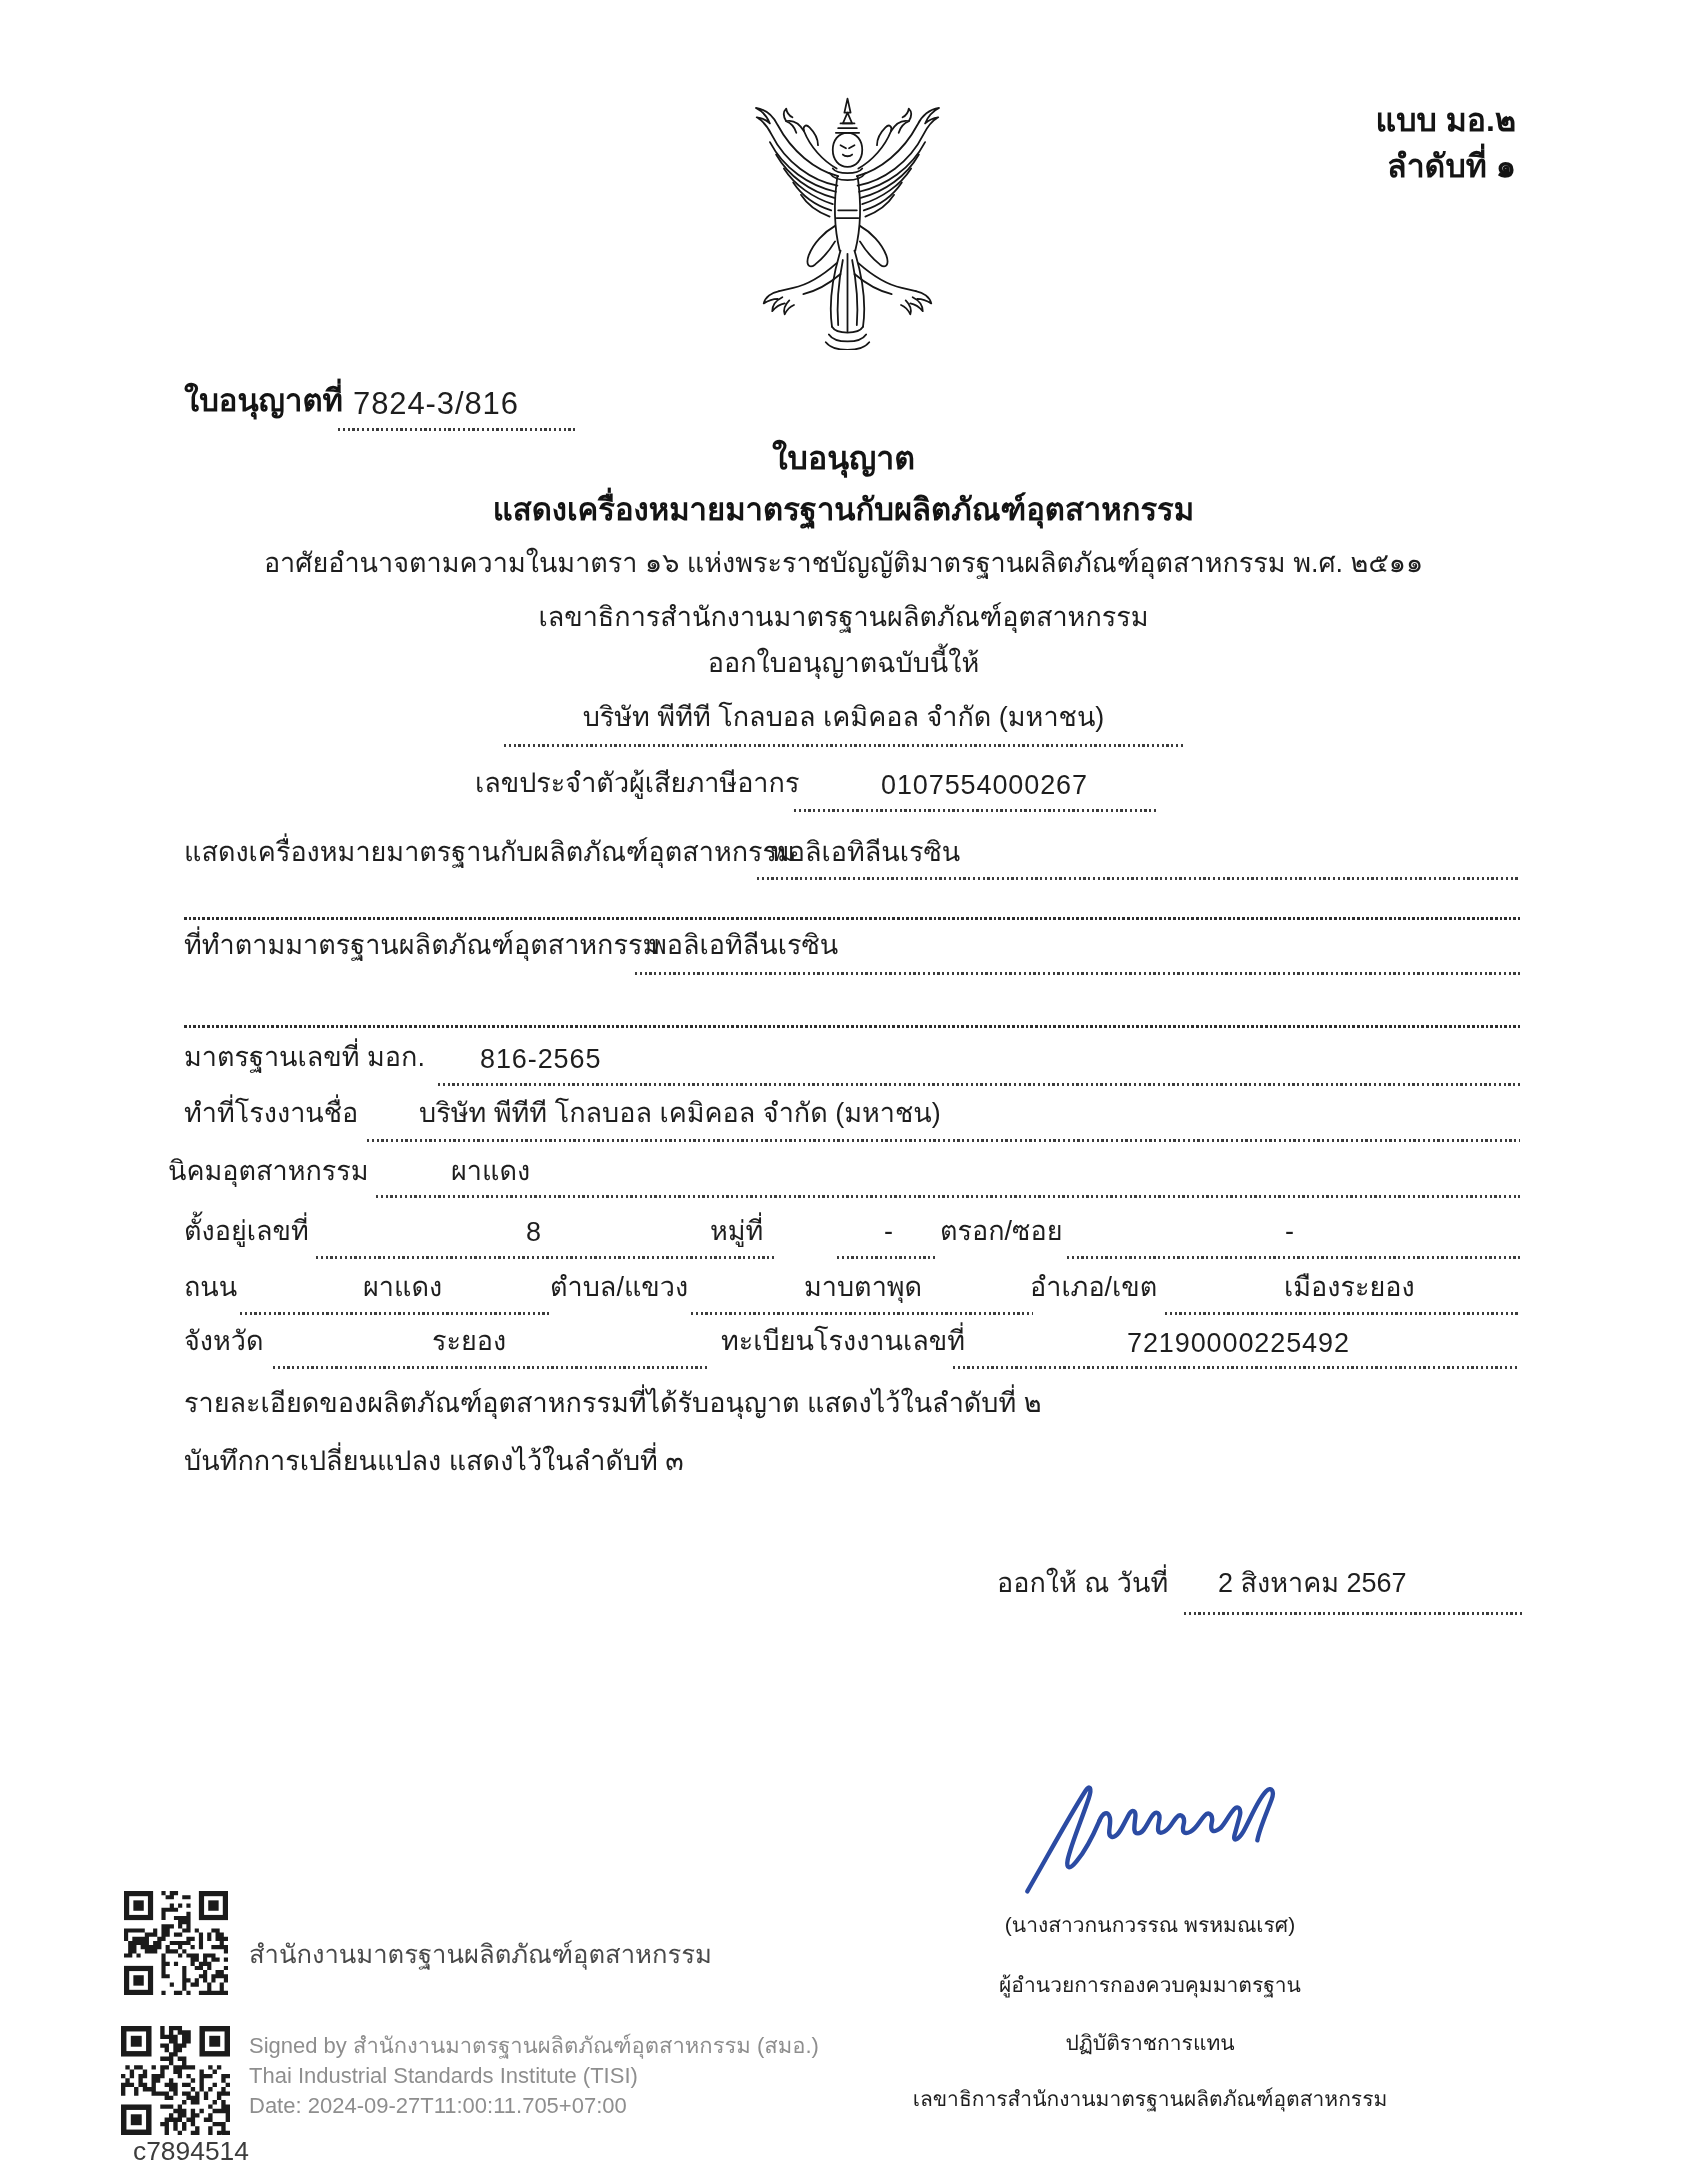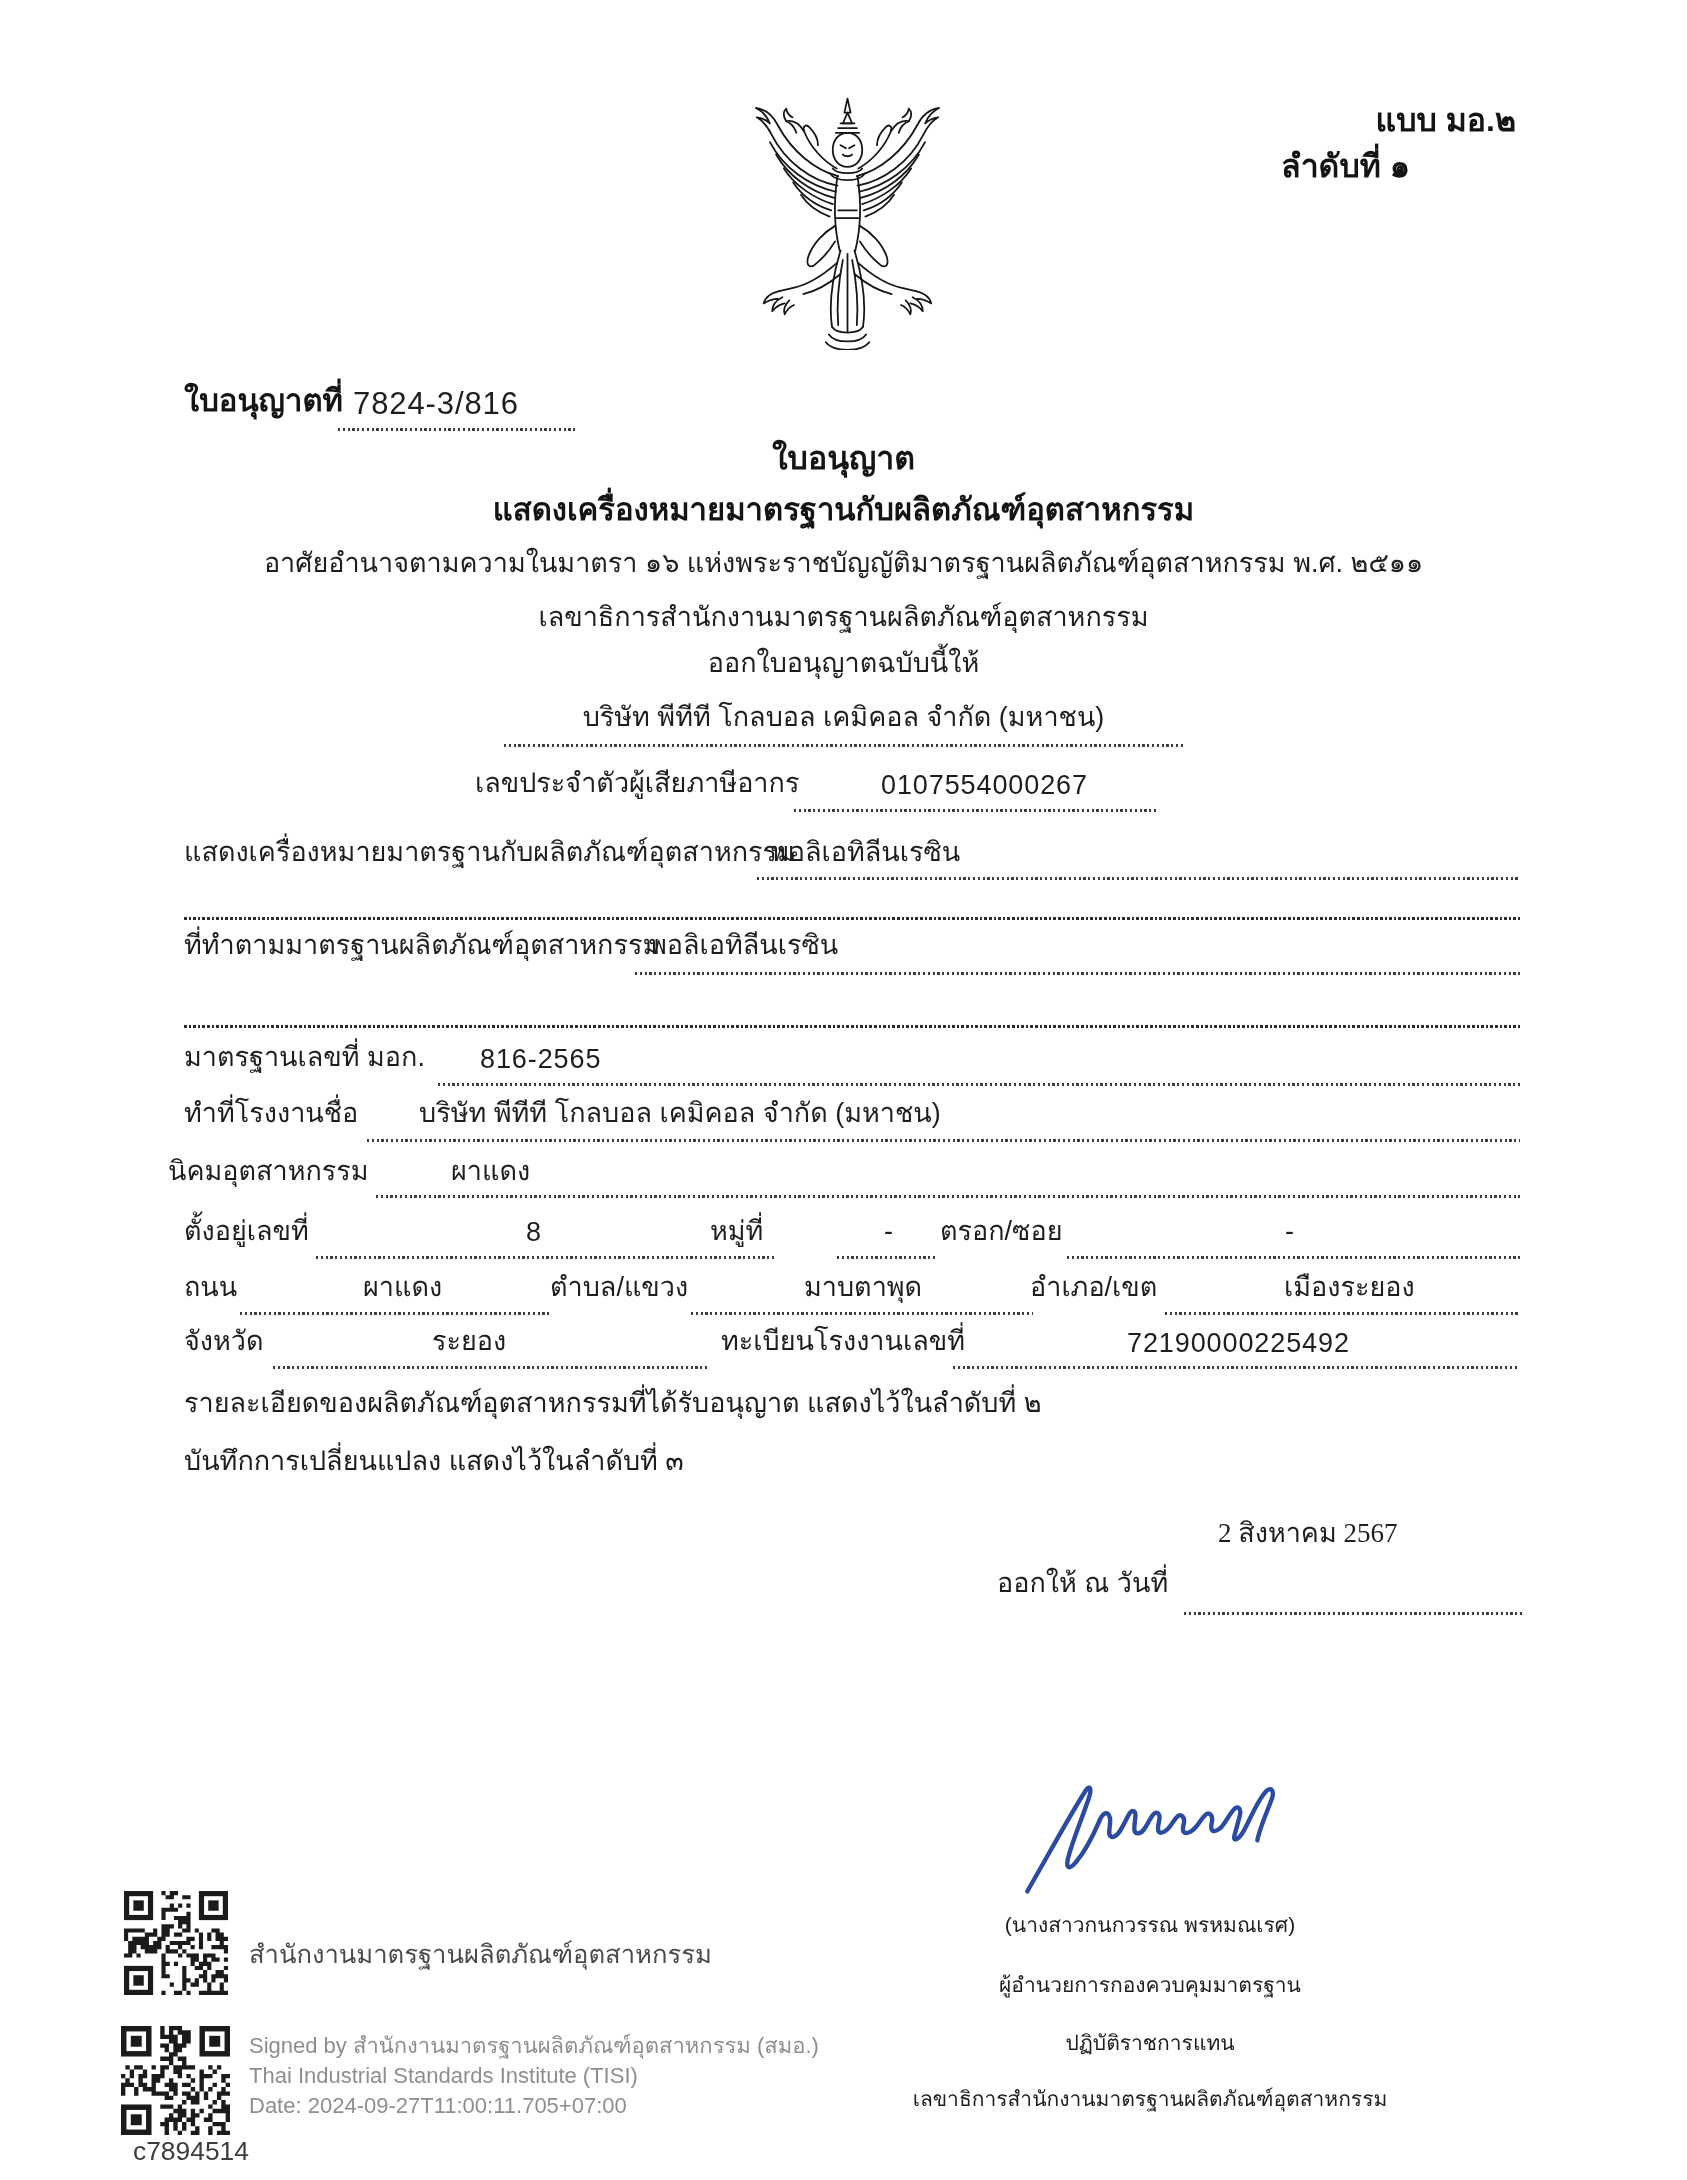--- a/index.html
+++ b/index.html
@@ -30,21 +30,21 @@
   svg.qr{position:absolute;}
   .garuda{position:absolute;left:728px;top:94px;width:239px;height:256px;}
   .sig{position:absolute;left:1015px;top:1770px;width:281px;height:132px;}
 </style>
 </head>
 <body>
 
 <div class="page">
 
   <div class="formcode" style="top:94px;">แบบ มอ.๒</div>
-  <div class="formcode" style="top:140px;text-align:center;">ลำดับที่ ๑</div>
+  <div class="formcode" style="top:140px;">ลำดับที่ ๑</div>
 
   <svg class="garuda" viewBox="0 0 300 330" aria-hidden="true">
     <g stroke="#161616" stroke-width="2.3" fill="none" stroke-linecap="round" stroke-linejoin="round">
       <g id="ghalf">
         <path d="M137 118 C104 112 70 88 52 52 C47 42 40 34 33 30 C41 31 46 34 50 38 C46 28 40 22 32 18 C45 20 54 28 60 40 C78 74 108 98 138 106"></path>
         <path d="M135 126 C100 118 68 96 50 62"></path>
         <path d="M133 134 C102 126 74 106 58 78"></path>
         <path d="M131 142 C106 134 82 118 68 96"></path>
         <path d="M129 150 C110 144 92 132 80 114"></path>
         <path d="M127 158 C113 153 99 144 90 130"></path>
@@ -134,21 +134,21 @@
   <div class="t" style="left:432px;top:1325px;">ระยอง</div>
   <div class="t" style="left:721px;top:1325px;">ทะเบียนโรงงานเลขที่</div>
   <div class="t num" style="left:1127px;top:1327px;">72190000225492</div>
   <div class="dl" style="left:273px;top:1366px;width:434px;"></div>
   <div class="dl" style="left:953px;top:1366px;width:566px;"></div>
 
   <div class="t" style="left:184px;top:1387px;">รายละเอียดของผลิตภัณฑ์อุตสาหกรรมที่ได้รับอนุญาต แสดงไว้ในลำดับที่ ๒</div>
   <div class="t" style="left:184px;top:1445px;">บันทึกการเปลี่ยนแปลง แสดงไว้ในลำดับที่ ๓</div>
 
   <div class="t" style="left:997px;top:1567px;">ออกให้ ณ วันที่</div>
-  <div class="t" style="left:1218px;top:1517px;font-family:Liberation Serif, serif;">2 สิงหาคม 2567</div>
+  <div class="t" style="left:1218px;top:1567px;">2 สิงหาคม 2567</div>
   <div class="dl" style="left:1184px;top:1612px;width:341px;"></div>
 
   <svg class="sig" viewBox="0 0 320 150" aria-hidden="true">
     <g stroke="#2b4ba3" stroke-width="5" fill="none" stroke-linecap="round" stroke-linejoin="round">
       <path d="M14 138 C36 100 62 52 80 24 C85 16 88 20 84 32 C76 56 64 84 60 102 C58 112 62 114 70 104 C80 92 90 72 96 58"></path>
       <path d="M96 58 C100 48 106 46 108 54 C110 62 104 74 110 76 C118 78 124 60 130 50 C134 44 138 46 137 54 C136 64 134 72 140 72 C148 72 152 56 158 50 C162 46 166 50 164 58 C162 68 162 74 170 70 C178 66 180 56 186 52 C190 50 194 54 192 62 C190 70 192 74 200 70 C208 66 212 54 218 50 C222 48 226 52 224 60 C222 70 226 72 234 66 C240 60 244 50 250 44 C254 40 258 44 256 52 L250 74 C248 82 254 80 260 70 C268 56 276 34 286 24 C292 18 296 24 292 34 C286 50 278 68 276 80"></path>
     </g>
   </svg>
 
   <div class="sig-block" style="left:920px;top:1908px;width:460px;">(นางสาวกนกวรรณ พรหมณเรศ)</div>

